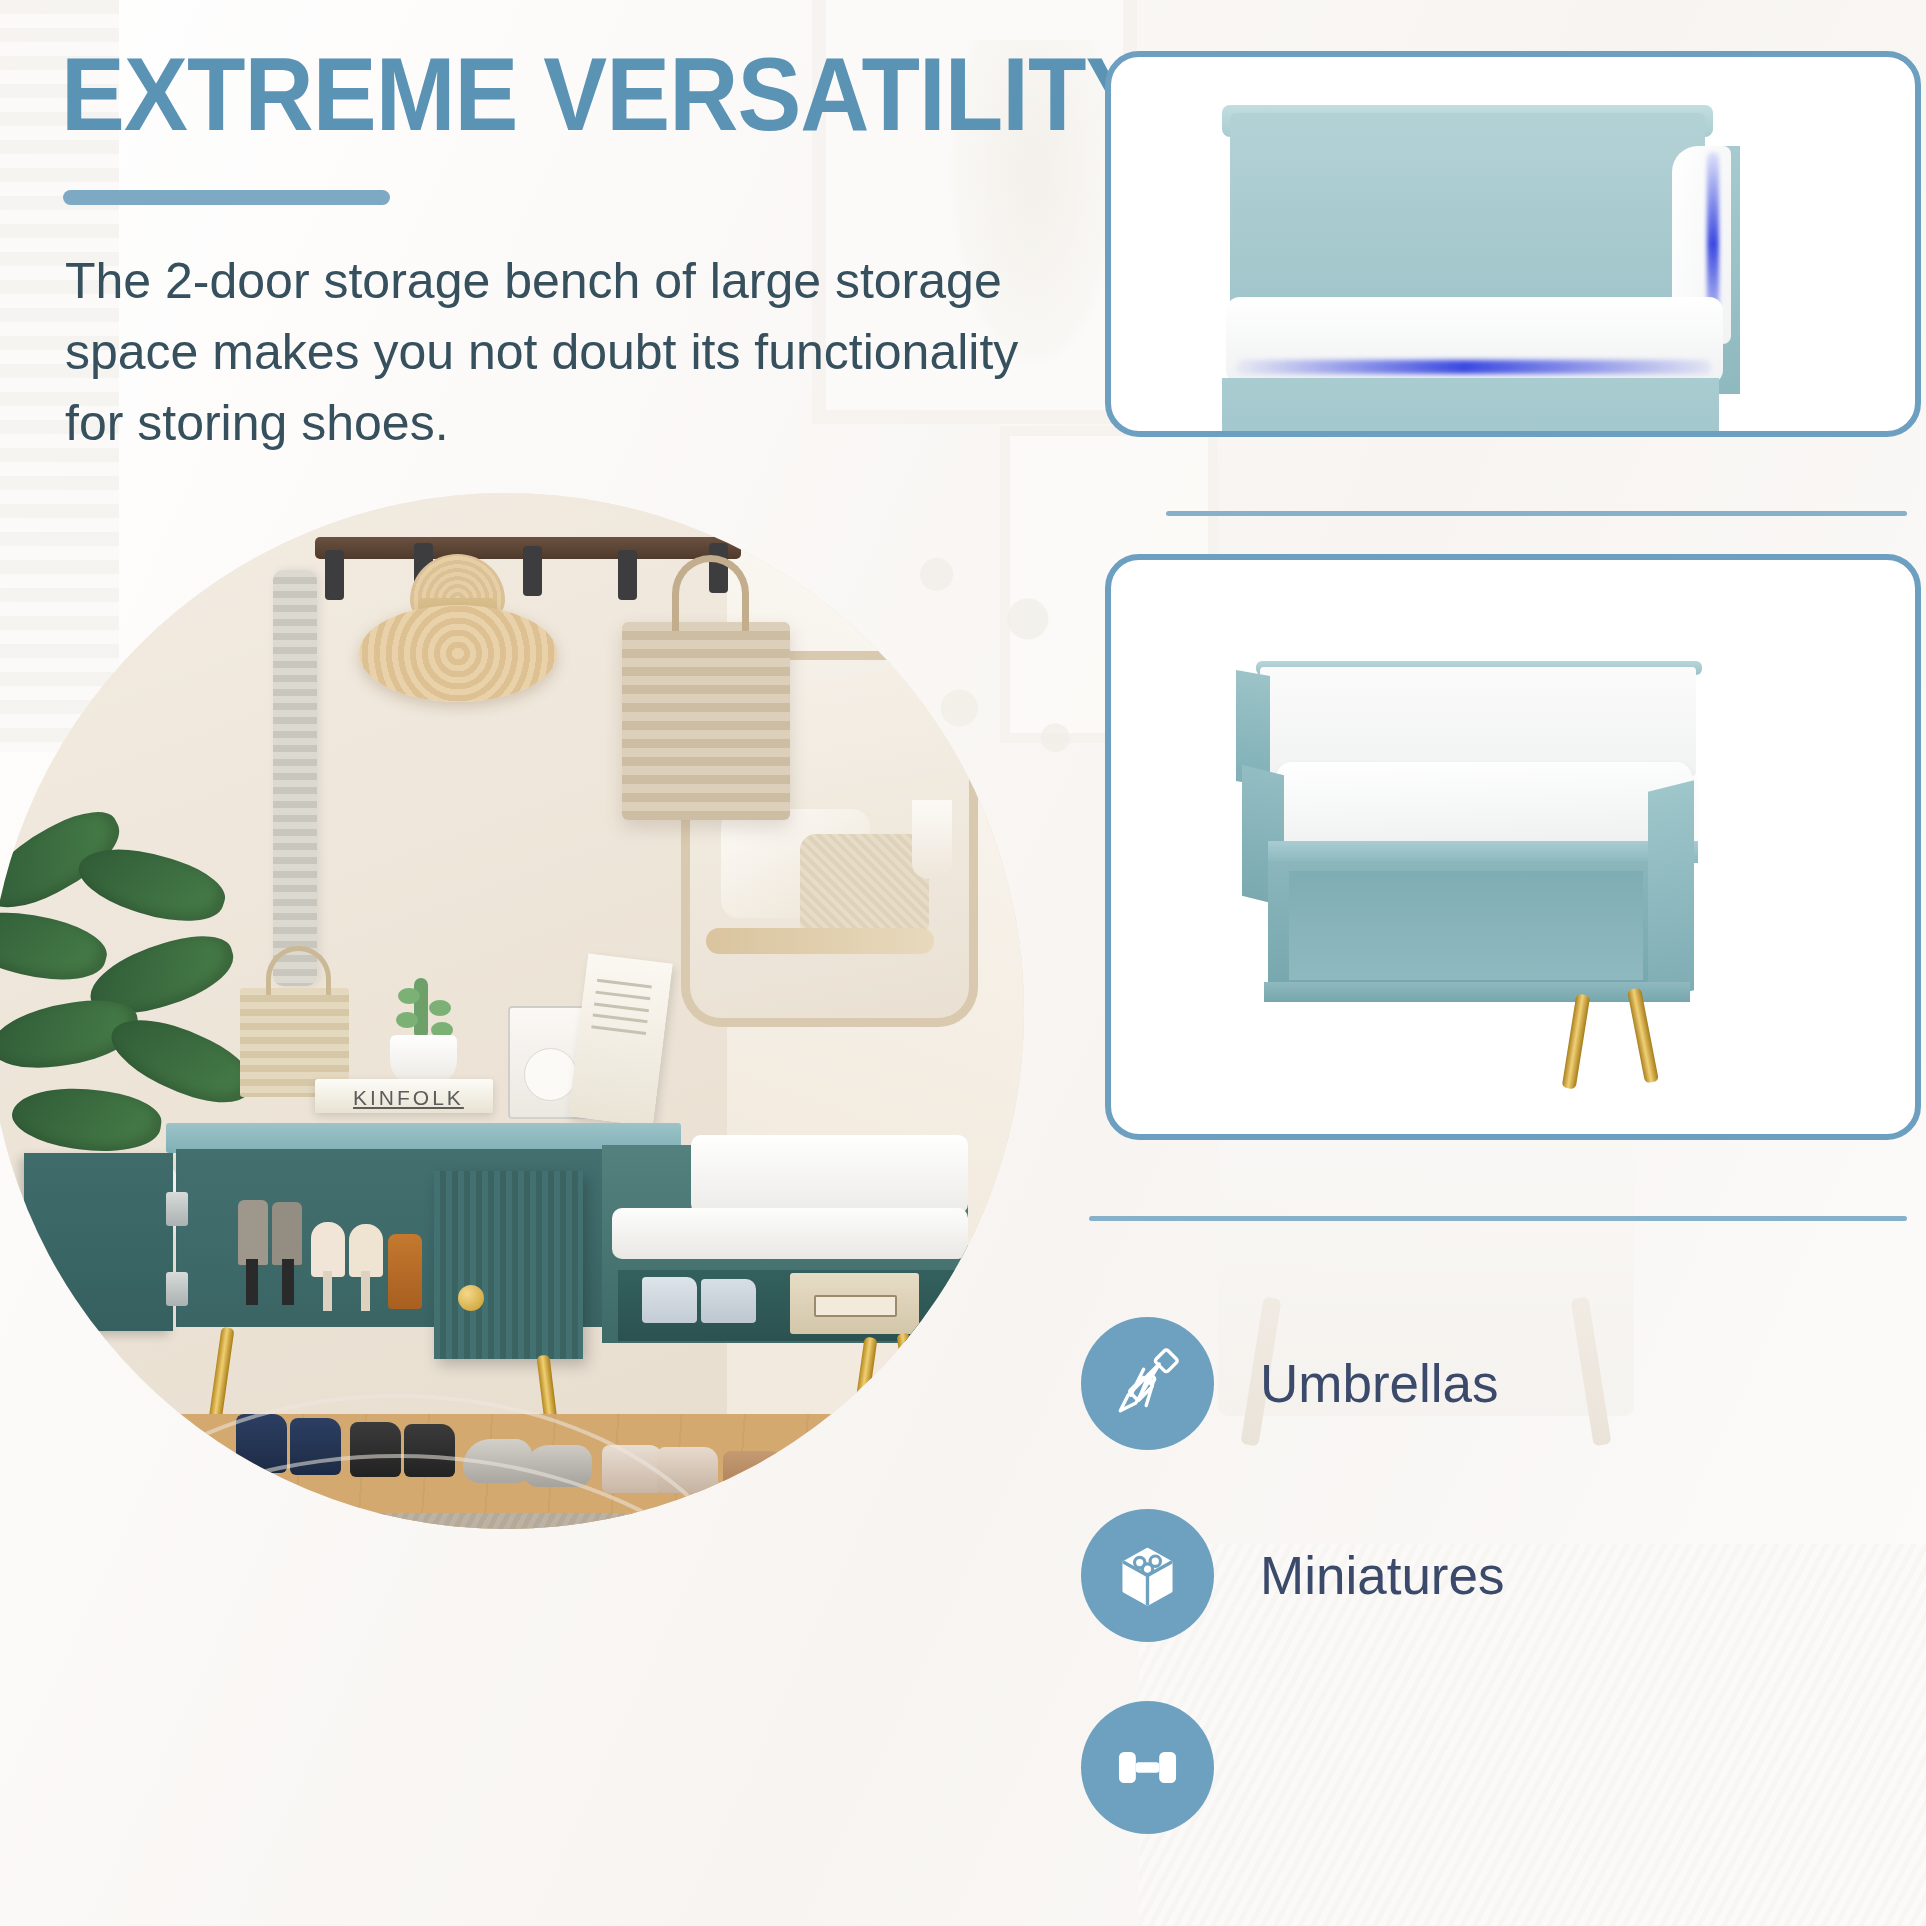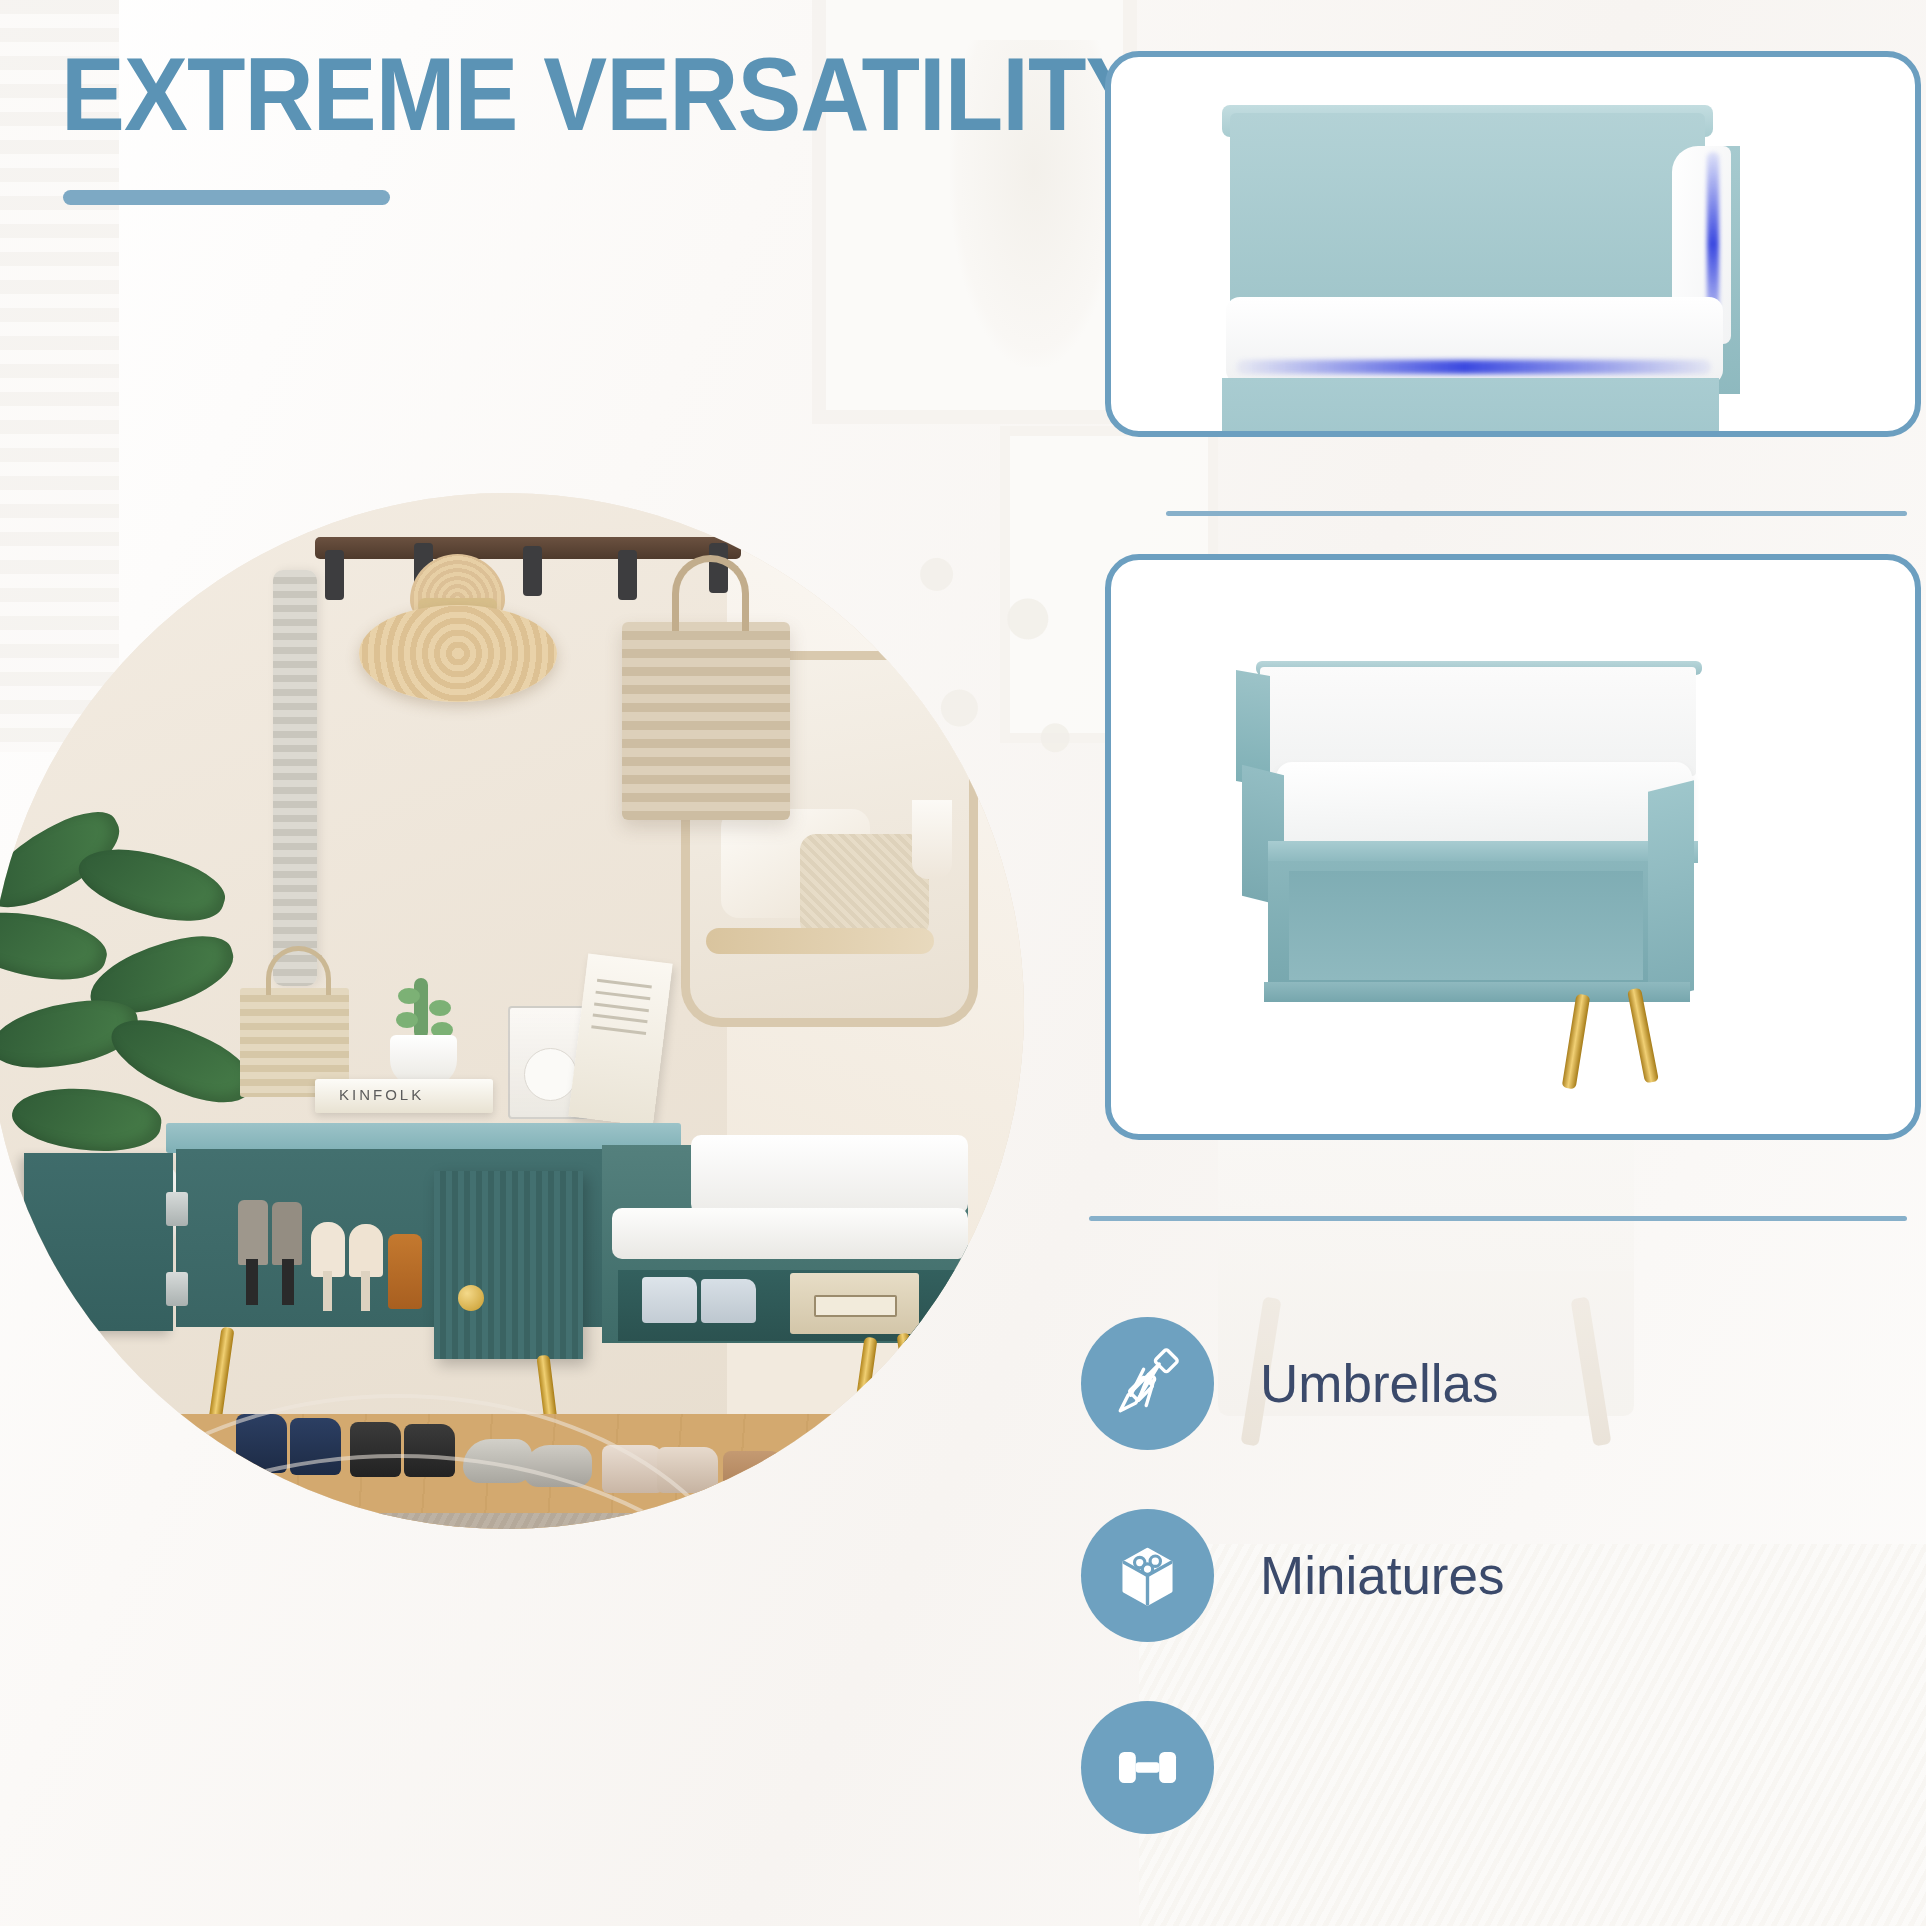--- a/index.html
+++ b/index.html
@@ -121,21 +121,21 @@
   .bnc-cubby{position:absolute;left:610px;top:147px;width:348px;height:71px;
     background:linear-gradient(180deg,#33605e,#2b5250);}
   .bnc-box{position:absolute;left:782px;top:150px;width:129px;height:61px;border-radius:3px;
     background:linear-gradient(180deg,#e7ddc6,#d3c6a9);}
   .bnc-box .lbl{position:absolute;left:24px;top:22px;width:79px;height:18px;border:2px solid #9b8b6c;border-radius:2px;background:#f2ebdb;}
   .bnc-leg{position:absolute;width:13px;height:109px;border-radius:5px;
     background:linear-gradient(90deg,#b3871f,#f0cf72 45%,#a97d17);}
   
   .pc-book{position:absolute;left:327px;top:586px;width:178px;height:34px;border-radius:3px;
     background:linear-gradient(180deg,#fdfcf8,#e8e2d2);box-shadow:0 3px 8px rgba(0,0,0,.14);}
-  .pc-book .kt{position:absolute;left:24px;top:7px;font-size:15px;letter-spacing:3px;color:#5c5c5c;}
+  .pc-book .kt{position:absolute;left:38px;top:7px;font-size:21px;letter-spacing:3px;color:#5c5c5c;text-decoration:underline;}
   .pc-potplant{position:absolute;left:390px;top:485px;width:91px;height:109px;}
   .pc-potplant .pp{position:absolute;left:12px;top:57px;width:67px;height:51px;border-radius:6px 6px 26px 26px;
     background:linear-gradient(180deg,#ffffff,#e9e7e1);}
   .pc-potplant .st{position:absolute;left:36px;top:0;width:14px;height:61px;border-radius:7px;background:#6ea06a;}
   .pc-potplant .lf{position:absolute;width:22px;height:16px;border-radius:50%;background:#7cb175;}
   .pc-basket{position:absolute;left:252px;top:495px;width:109px;height:109px;border-radius:3px;
     background:repeating-linear-gradient(180deg,#e4d8bf 0 7px,#d6c7a7 7px 14px);}
   .pc-basket .h{position:absolute;border:5px solid #cbb894;border-bottom:none;border-radius:40px 40px 0 0;width:55px;height:44px;top:-42px;left:26px;}
   .pc-clock{position:absolute;left:520px;top:513px;width:79px;height:109px;border-radius:4px;
     background:linear-gradient(180deg,rgba(255,255,255,.75),rgba(235,233,228,.85));
@@ -222,20 +222,21 @@
   <div class="bg-blind"></div>
   <div class="bg-frame f1"></div>
   <div class="bg-leaf"></div>
   <div class="bg-frame f2"></div>
   <div class="bg-dots"></div>
   <div class="bg-shelfunit"></div>
   <div class="bg-rugsoft"></div>
 
   <div class="headline">EXTREME VERSATILITY</div>
   <div class="headline-rule"></div>
+  <div class="subcopy">The 2-door storage bench of large storage space makes you not doubt its functionality for storing shoes.</div>
 
   <div class="photo-circle">
     <div class="pc-wall"></div>
     <div class="pc-wall-r"></div>
 
     <div class="pc-mirror">
       <div class="mm-pillow"></div>
       <div class="mm-pillow2"></div>
       <div class="mm-chairarm"></div>
       <div class="mm-vase"></div>

